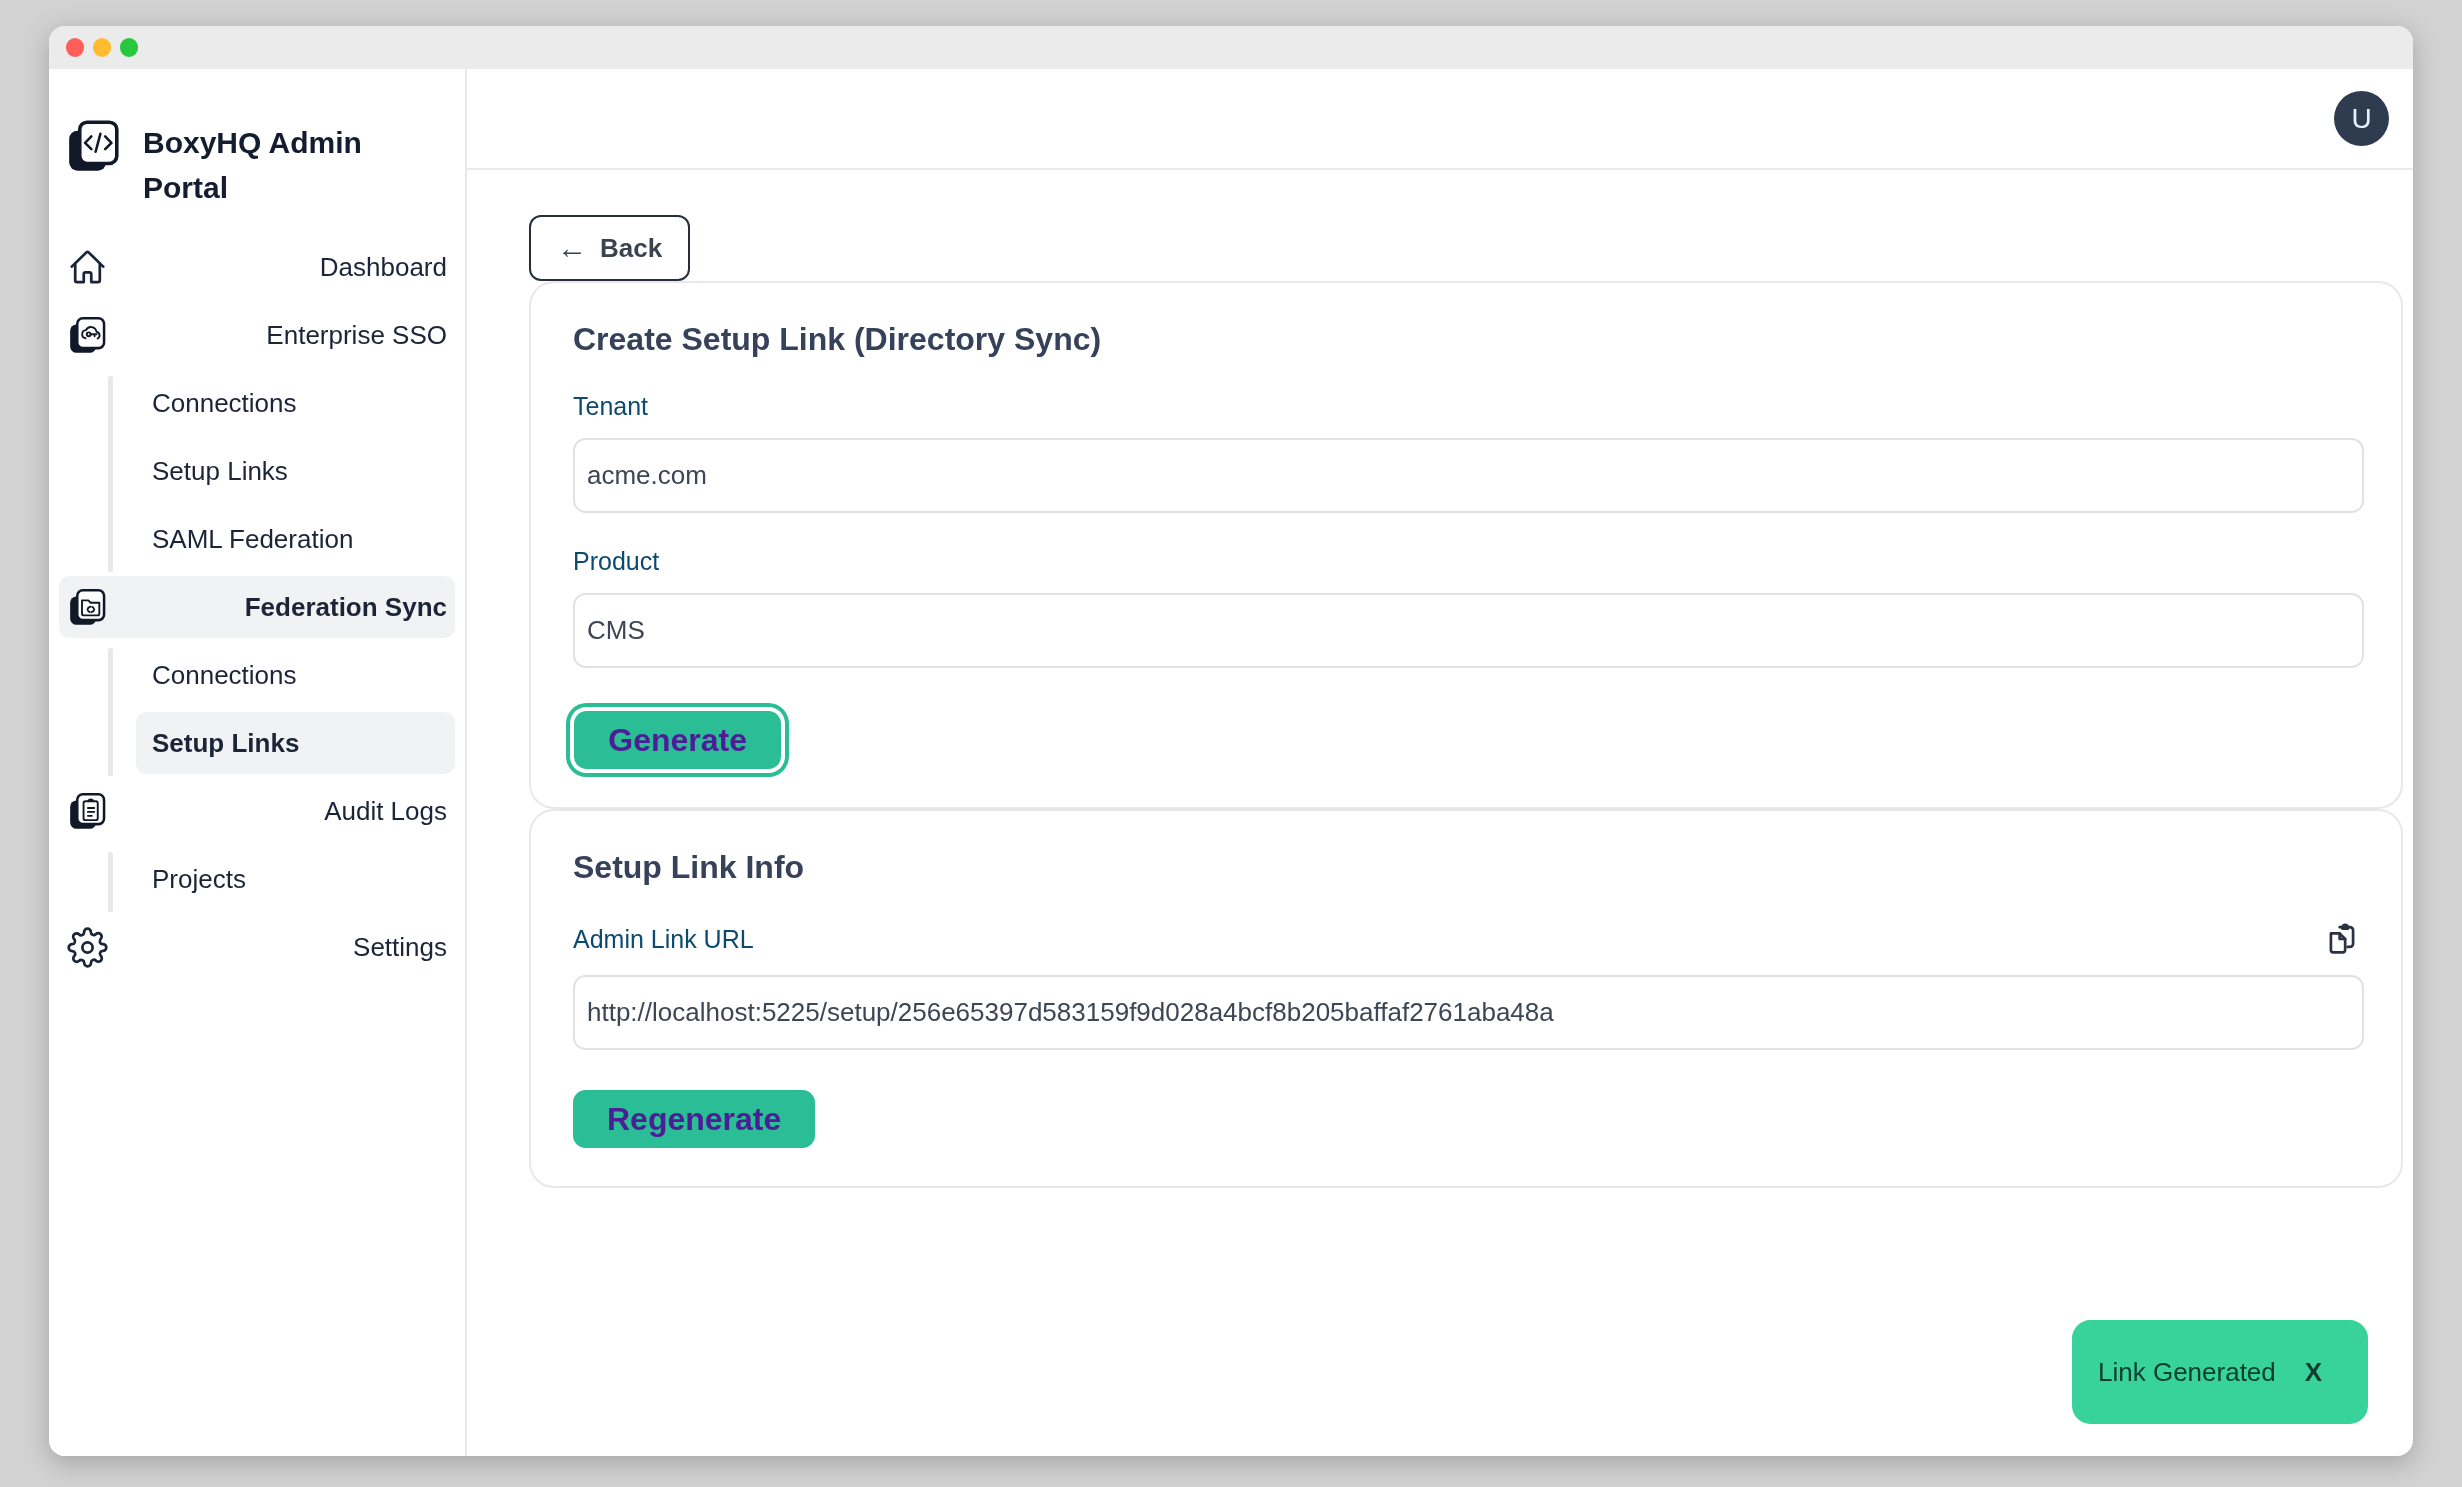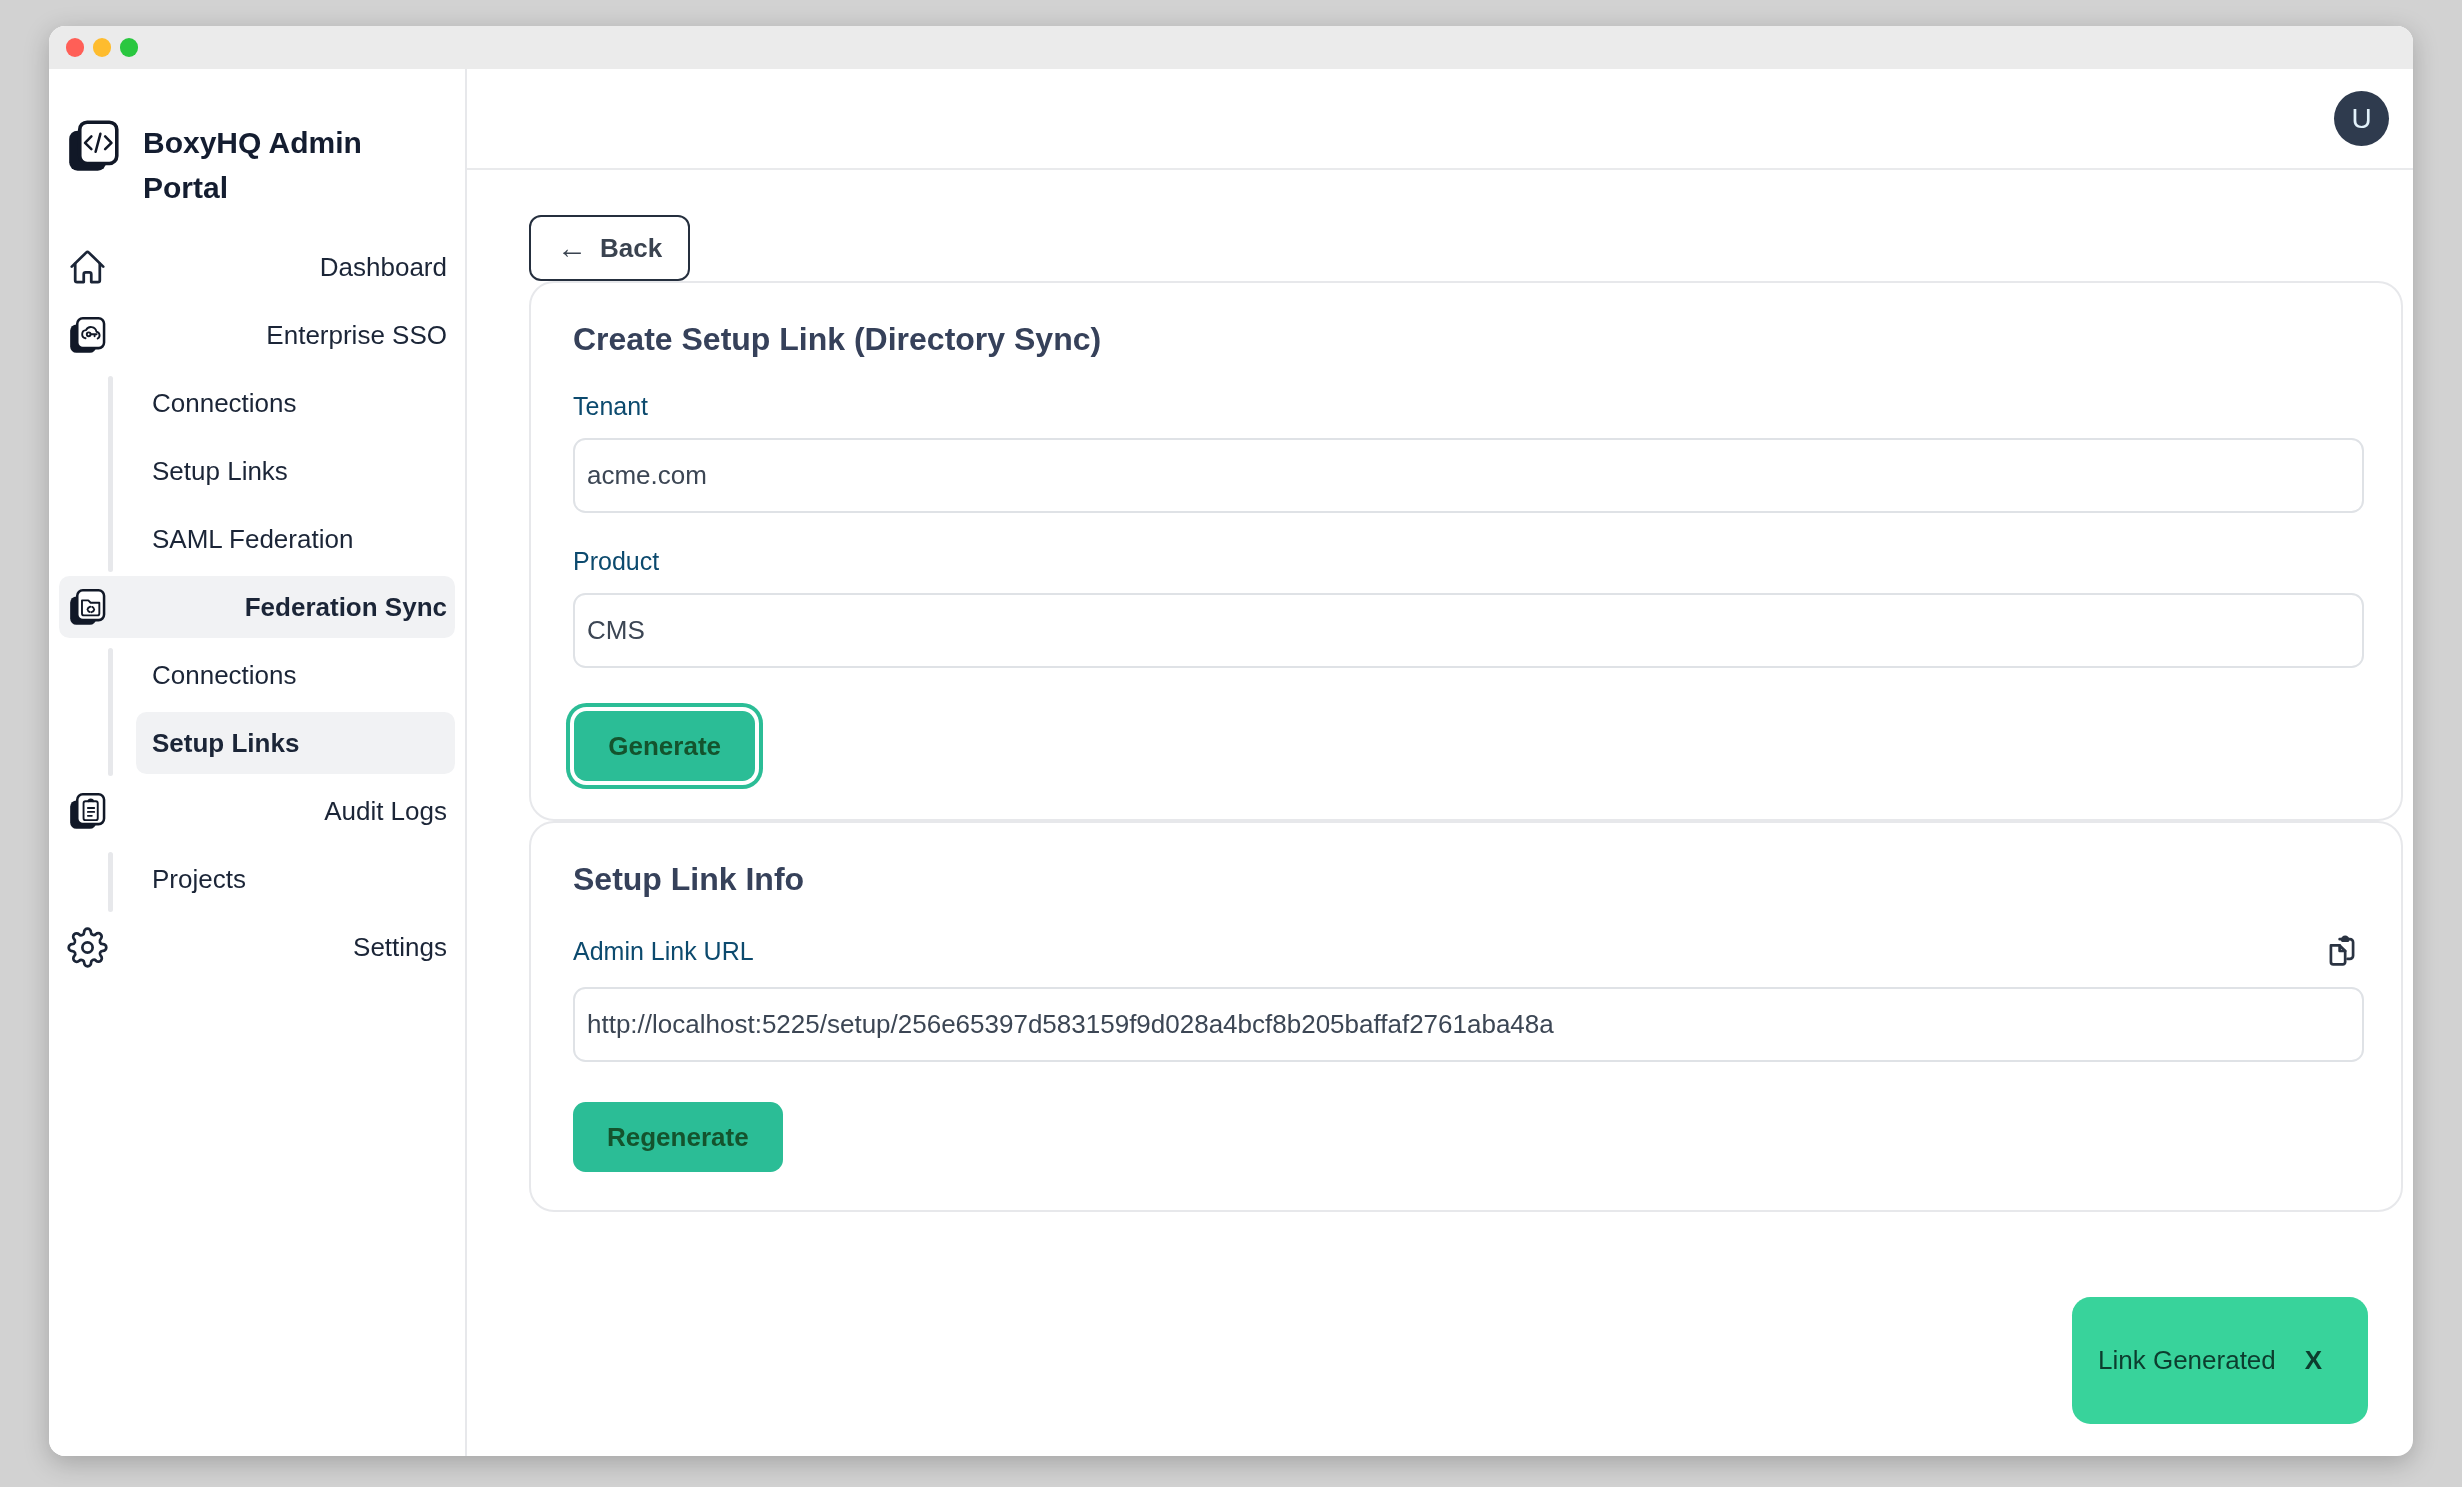--- a/index.html
+++ b/index.html
@@ -102,35 +102,35 @@
   .copy-btn svg { width:38px; height:38px; display:block; }
   .text-input {
     margin-top:17px; width:1791px; height:75px;
     border:2px solid #dfe2e6; border-radius:12.5px;
     padding:0 12px; font-size:26px; color:#3c4654;
     font-family:"Liberation Sans", sans-serif; background:#fff;
     outline:none; display:block;
   }
   .btn-green {
     display:inline-flex; align-items:center; justify-content:center;
-    height:70px; padding:0 34px;
-    background:#2bbd96; color:#14532d; border:none; border-radius:12.5px;
-    font-size:26px; font-weight:600; cursor:pointer;
+    height:58px; padding:0 34px;
+    background:#2bbd96; color:#4c1d95; border:none; border-radius:12.5px;
+    font-size:32px; font-weight:600; cursor:pointer;
     font-family:"Liberation Sans", sans-serif;
   }
   .btn-green.focus-ring {
     margin-top:43px; margin-left:1.3px;
     box-shadow:0 0 0 4px #ffffff, 0 0 0 8px #2bbd96;
   }
   .btn-green.plain { margin-top:40px; }
 
   
   .toast {
     position:absolute; right:45px; bottom:32px;
-    width:296px; height:127px;
+    width:296px; height:104px;
     background:#38d39b; border-radius:18.4px;
     display:flex; align-items:center; justify-content:space-between;
     padding:0 46px 0 26px;
     font-size:26px; color:#0c3d2e;margin-left:15px;
   }
   .toast-close { background:none; border:none; font-size:26px; font-weight:600; color:#0c3d2e; cursor:pointer; font-family:"Liberation Sans", sans-serif; }
 
   .keycap-glyph { stroke:#111827; stroke-width:2.4; fill:none; stroke-linecap:round; stroke-linejoin:round; }
 </style>
 </head>

